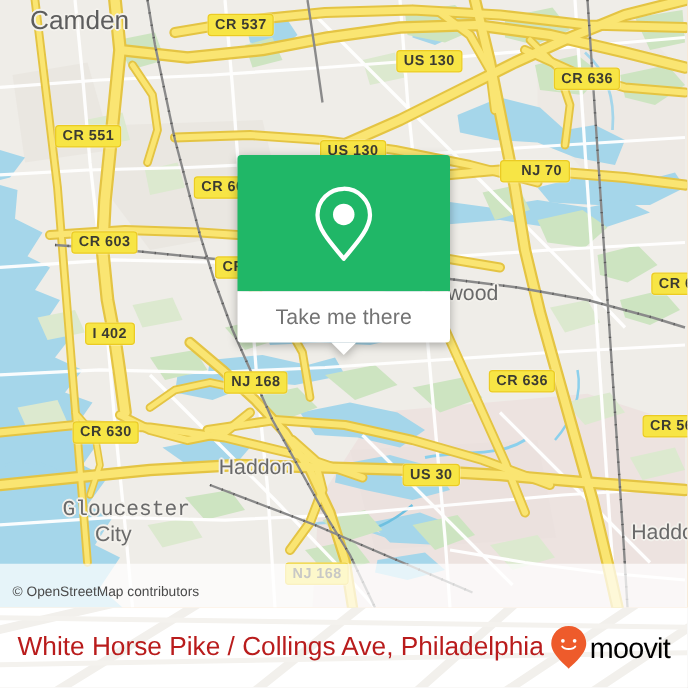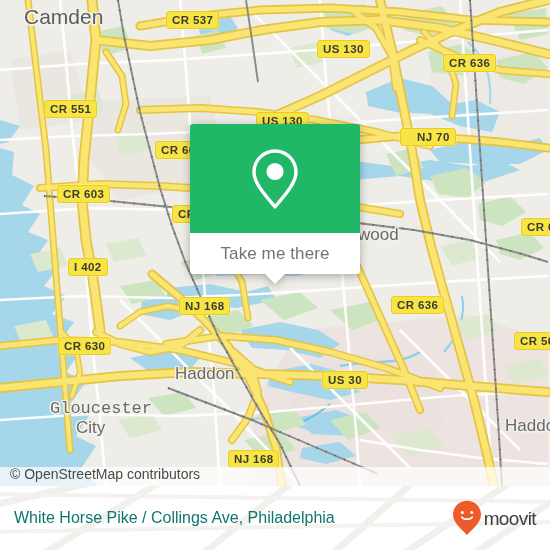--- a/index.html
+++ b/index.html
@@ -45,23 +45,23 @@
     padding:1.5px 5px 2px 5px;
     white-space:nowrap;
     line-height:12px;
     box-shadow:0 0 0 0.5px rgba(255,255,255,.35);
   }
 
   
   #attribution {
     position:absolute; left:0; bottom:0; width:100%;
     background:rgba(255,255,255,0.72);
-    font-size:14px;
+    font-size:11px;
     color:#4a4a4a;
-    padding:0 0 4px 10px;
+    padding:16px 0 4px 10px;
     line-height:15px;
     white-space:nowrap;
   }
 
   
   #popup {
     position:absolute;
     left:190px; top:124px;
     width:170px;
     filter:drop-shadow(0 2px 4px rgba(0,0,0,0.30));
@@ -98,29 +98,29 @@
   #footer {
     position:absolute; left:0; top:486px; width:550px; height:64px;
     background:#ffffff;
     display:flex; align-items:center; justify-content:space-between;
     padding:0 14px 0 14px;
     overflow:hidden;
   }
   #footer-bg { position:absolute; left:0; top:0; width:550px; height:64px; }
   #footer-title {
     position:relative;
-    font-size:16px;
-    color:#0f766e;
+    font-size:21px;
+    color:#b91c1c;
     white-space:nowrap;
     z-index:2;
   }
   #brand { position:relative; display:flex; align-items:center; gap:2px; z-index:2; }
   #brand-word {
-    font-size:19px;
-    color:#404040;
+    font-size:23px;
+    color:#000000;
     letter-spacing:-0.6px;
     line-height:29px;
   }
 </style>
 </head>
 <body>
 
 <div id="app">
 
   <div id="map">

